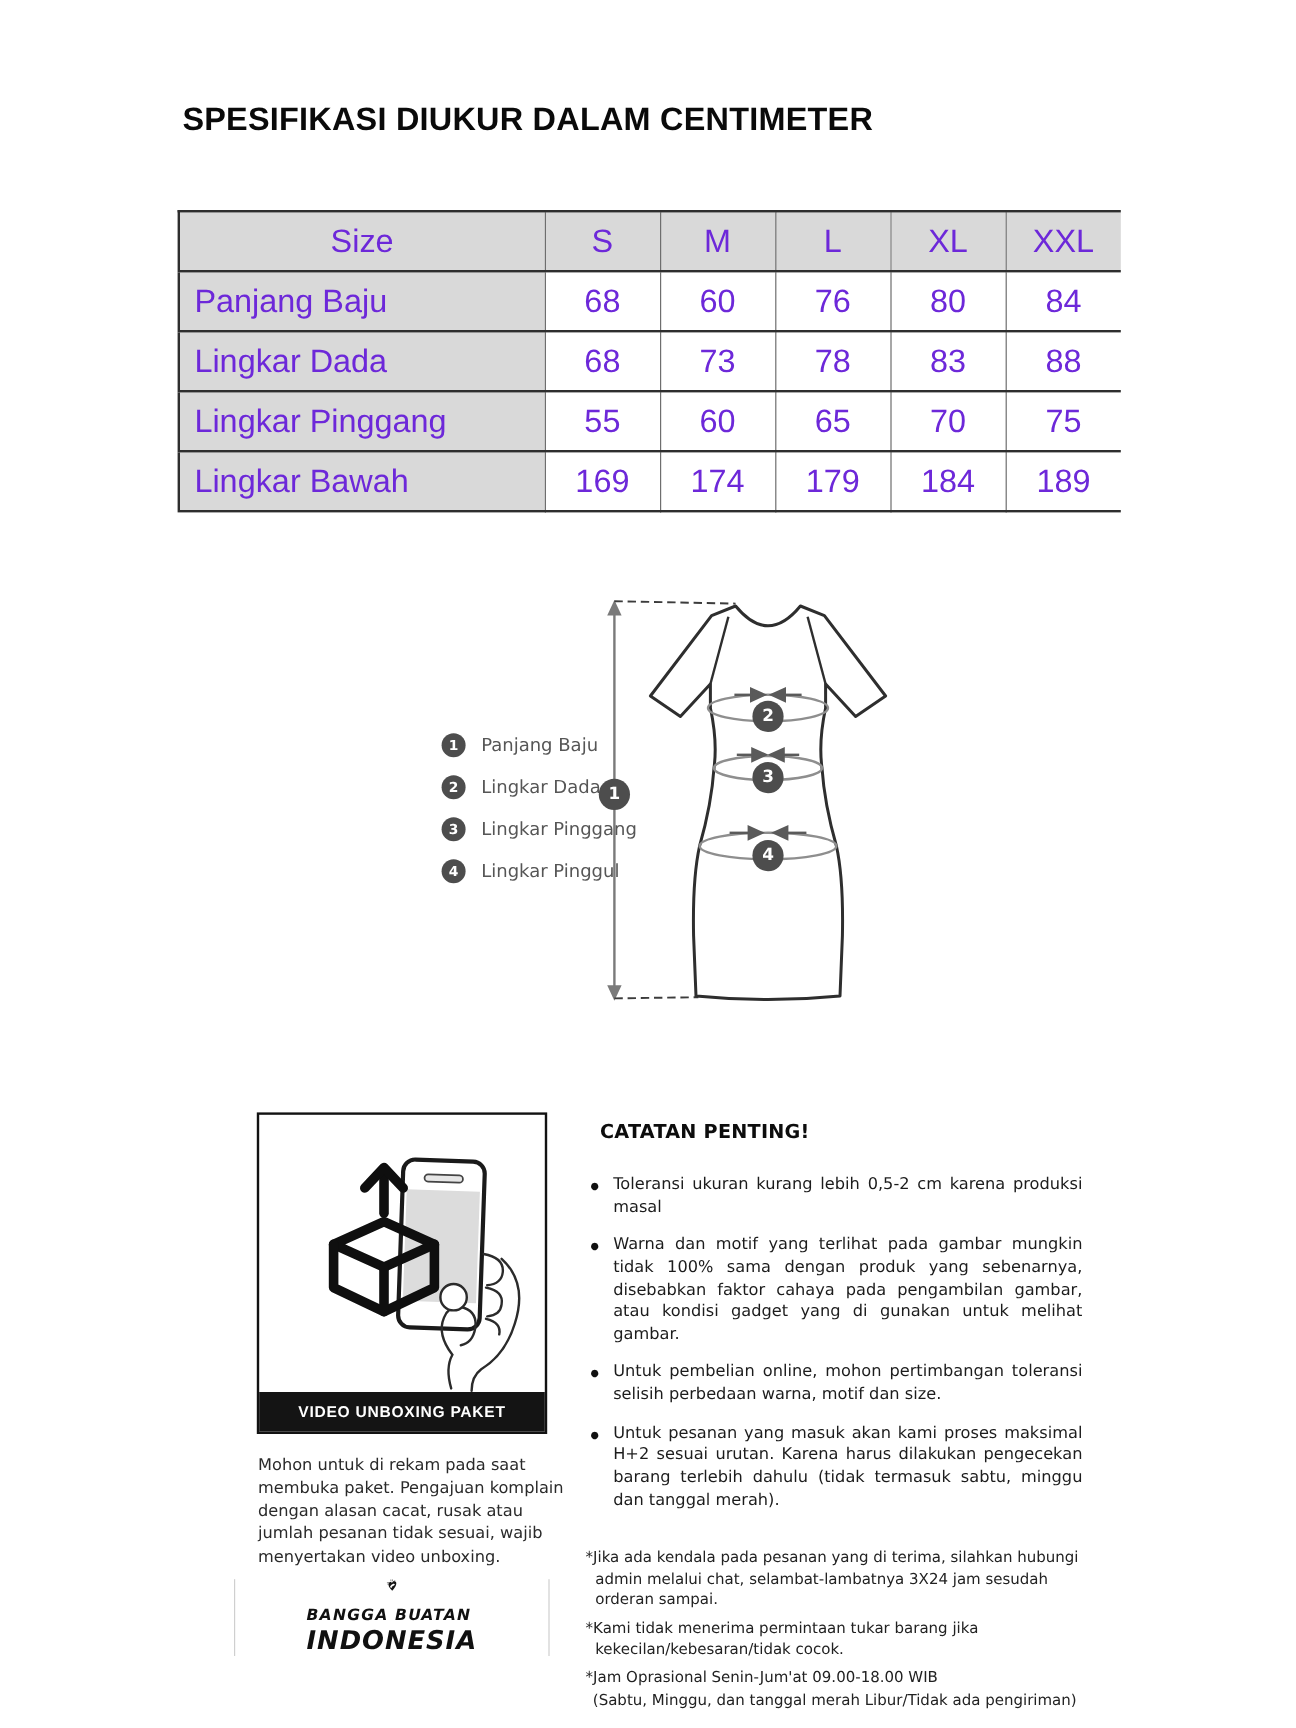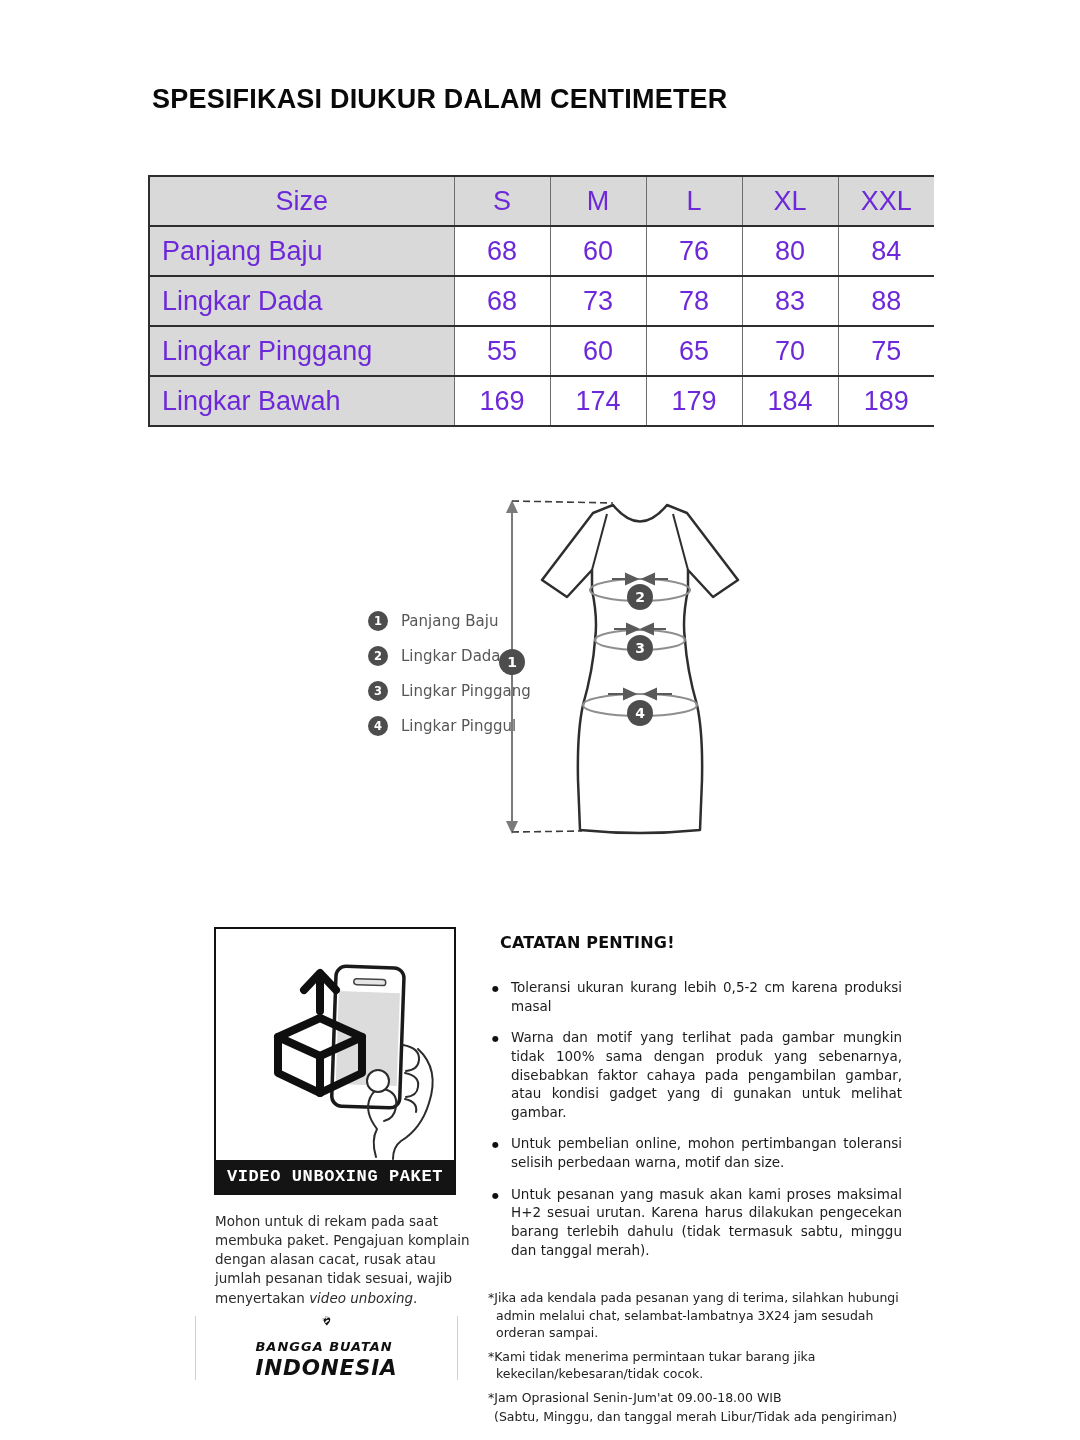--- a/index.html
+++ b/index.html
@@ -58,28 +58,28 @@
 
   
   .unbox {
     position:absolute; left:214px; top:927px; width:242px; height:268px;
     border:2.5px solid #121212; background:#fff;
   }
   .unbox-art { position:absolute; left:0; top:2px; }
   .unbox-caption {
     position:absolute; left:0; bottom:0; width:100%; height:33px;
     background:#141414; color:#ffffff; display:flex; align-items:center; justify-content:center;
-    font-family:Liberation Mono, monospace; font-size:17px; font-weight:700; letter-spacing:0.6px;
+    font-family:Liberation Sans, sans-serif; font-size:13px; font-weight:700; letter-spacing:0.6px;
     white-space:nowrap;
   }
   .unbox-note {
     position:absolute; left:215px; top:1212px; width:262px;
     font-family:"DejaVu Sans", sans-serif; font-size:13.5px; line-height:1.42; color:#2a2a2a;
   }
-  .unbox-note .it { font-style:italic; }
+  .unbox-note .it { }
 
   
   .notes {
     position:absolute; left:488px; top:933px; width:414px;
     font-family:"DejaVu Sans", sans-serif; color:#1c1c1c;
   }
   .notes-heading { font-size:16px; font-weight:700; letter-spacing:0.2px; color:#0d0d0d; margin-left:12px; }
   .notes ul { list-style:none; margin:26px 0 0 0; padding:0; }
   .notes li { display:flex; margin-bottom:13px; font-size:13.5px; line-height:1.38; }
   .notes li::before { content:"\25CF"; font-size:8px; margin:5px 12px 0 4px; flex:0 0 auto; color:#111; }

